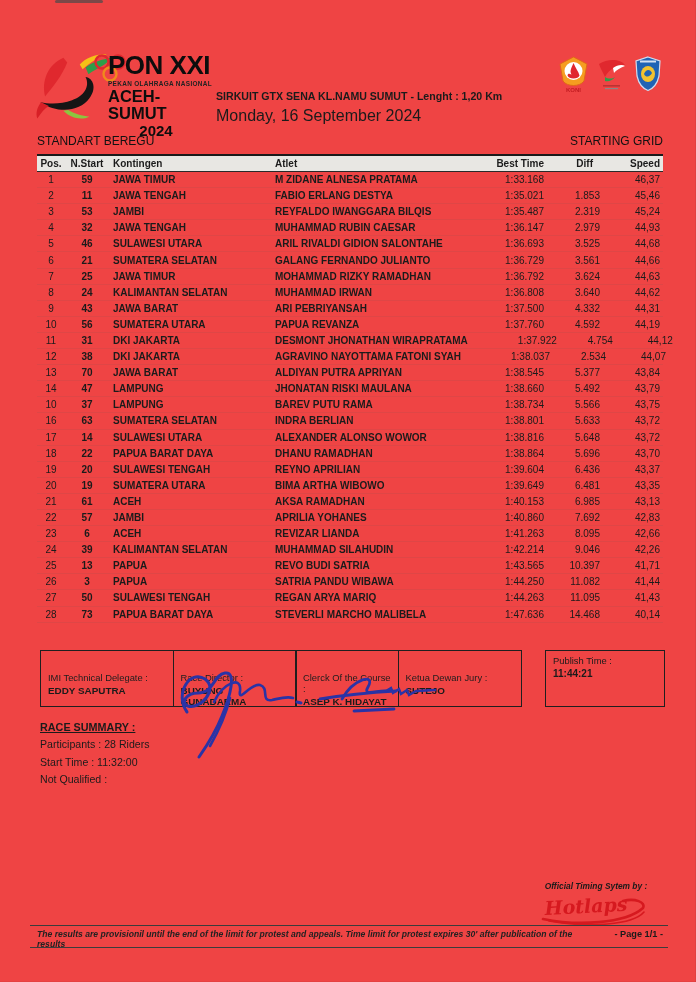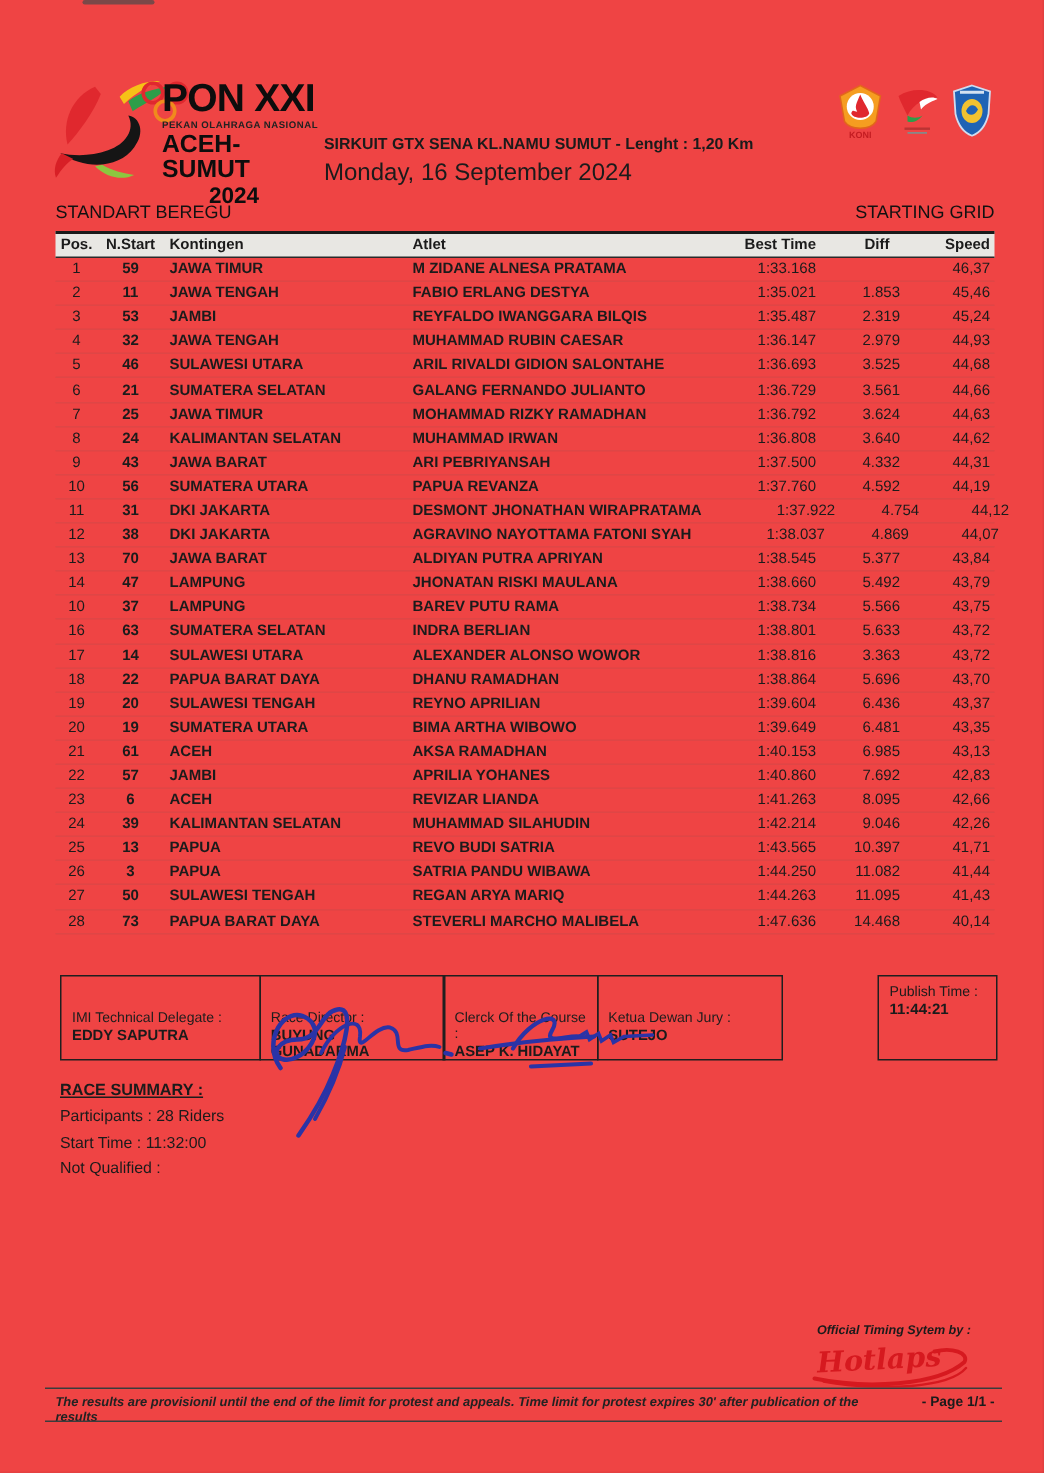--- a/index.html
+++ b/index.html
@@ -44,21 +44,21 @@
   .thead .c-nstart, .thead .c-kontingen, .thead .c-atlet { font-weight:bold; }
   .thead .c-diff { padding-right:10px; }
 
   
   .officials { position:absolute; left:40px; top:650px; display:flex; }
   .obox { border:1.5px solid #1f1f1f; height:57px; padding:21px 7px; background:transparent; }
   .obox + .obox { margin-left:-1.5px; }
   .obox .role { font-size:9.4px; color:#1d1d1d; }
   .obox .name { font-size:9.9px; font-weight:bold; margin-top:2px; }
   .w1{width:134px;} .w2{width:124px;} .w3{width:104px;} .w4{width:124px;}
-  .publish-box { position:absolute; right:31px; top:650px; width:80px; height:57px;
+  .publish-box { position:absolute; right:31px; top:650px; width:120px; height:57px;
     border:1.5px solid #1f1f1f; padding:4px 7px; }
   .signatures { position:absolute; left:130px; top:650px; pointer-events:none; z-index:3; }
 
   
   .race-summary { position:absolute; left:40px; top:719px; font-size:10.6px; line-height:1.62; }
   .race-summary .rs-title { font-weight:bold; text-decoration:underline; font-size:10.8px; }
 
   
   .timing { position:absolute; right:30px; top:881px; width:140px; text-align:center; }
   .timing-label { font-size:8.4px; font-weight:bold; font-style:italic; }
@@ -246,21 +246,21 @@
       <div class="c-diff">4.754</div>
       <div class="c-speed">44,12</div>
     </div>
 
     <div class="trow">
       <div class="c-pos">12</div>
       <div class="c-nstart">38</div>
       <div class="c-kontingen">DKI JAKARTA</div>
       <div class="c-atlet">AGRAVINO NAYOTTAMA FATONI SYAH</div>
       <div class="c-best">1:38.037</div>
-      <div class="c-diff">4.869</div>
+      <div class="c-diff">2.534</div>
       <div class="c-speed">44,07</div>
     </div>
 
     <div class="trow">
       <div class="c-pos">13</div>
       <div class="c-nstart">70</div>
       <div class="c-kontingen">JAWA BARAT</div>
       <div class="c-atlet">ALDIYAN PUTRA APRIYAN</div>
       <div class="c-best">1:38.545</div>
       <div class="c-diff">5.377</div>
@@ -296,21 +296,21 @@
       <div class="c-diff">5.633</div>
       <div class="c-speed">43,72</div>
     </div>
 
     <div class="trow">
       <div class="c-pos">17</div>
       <div class="c-nstart">14</div>
       <div class="c-kontingen">SULAWESI UTARA</div>
       <div class="c-atlet">ALEXANDER ALONSO WOWOR</div>
       <div class="c-best">1:38.816</div>
-      <div class="c-diff">3.363</div>
+      <div class="c-diff">5.648</div>
       <div class="c-speed">43,72</div>
     </div>
 
     <div class="trow">
       <div class="c-pos">18</div>
       <div class="c-nstart">22</div>
       <div class="c-kontingen">PAPUA BARAT DAYA</div>
       <div class="c-atlet">DHANU RAMADHAN</div>
       <div class="c-best">1:38.864</div>
       <div class="c-diff">5.696</div>

